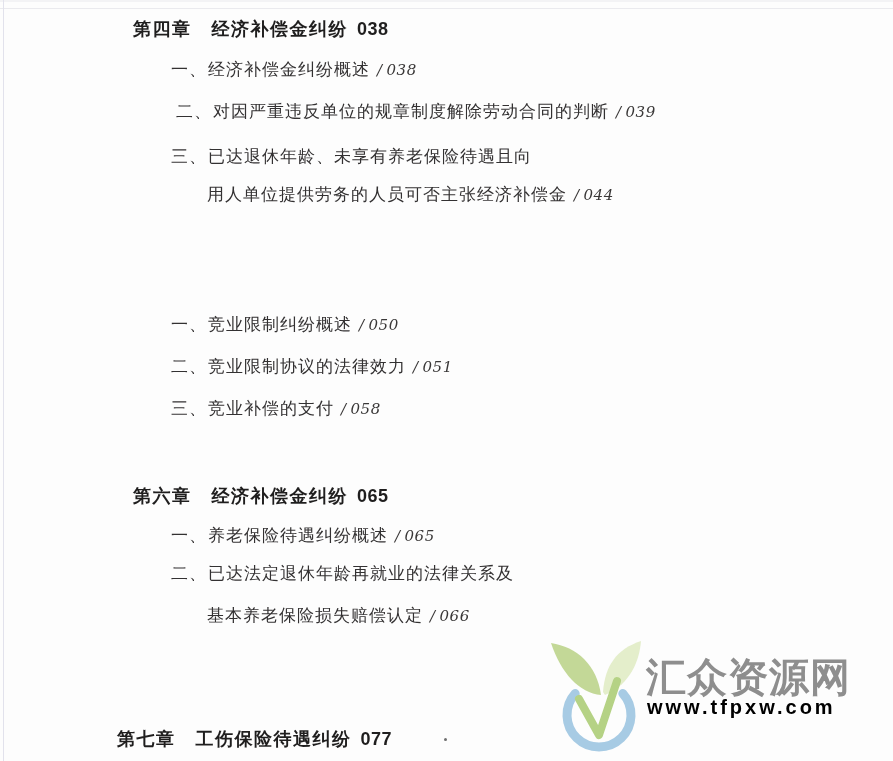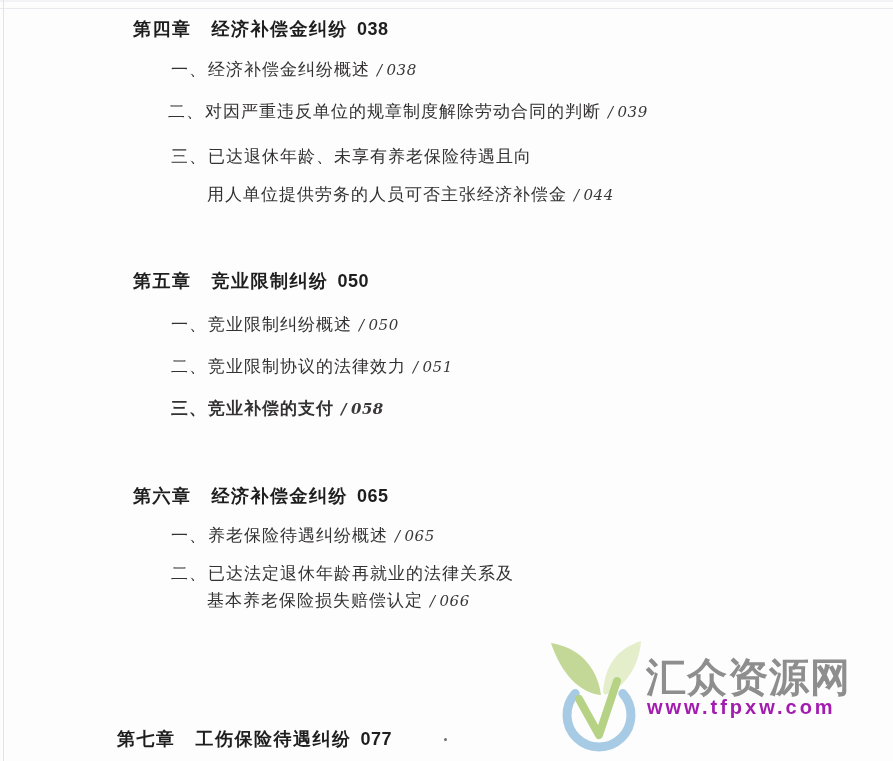--- a/index.html
+++ b/index.html
@@ -45,21 +45,21 @@
   .wm-logo{position:absolute;left:549px;top:637px;z-index:1;}
   .wm-name{
     position:absolute;left:646px;top:650px;
     font-size:40px;font-weight:800;
     color:#8e8e8e;letter-spacing:1px;z-index:1;
     font-family:"Liberation Sans","DejaVu Sans",sans-serif;
   }
   .wm-url{
     position:absolute;left:647px;top:696px;
     font-size:20px;font-weight:700;
-    color:#a21caf;letter-spacing:3px;z-index:1;
+    color:#000000;letter-spacing:3px;z-index:1;
   }
   .speck{
     position:absolute;width:3px;height:3px;border-radius:50%;
     background:#6f6f6f;z-index:2;
   }
 </style>
 </head>
 <body>
 
 <div class="page">
@@ -78,53 +78,50 @@
   </div>
   <div class="wm-name">汇众资源网</div>
   <div class="wm-url">www.tfpxw.com</div>
 
   <div class="line chapter" style="left:133px;top:18px;">
     <span class="ch-label">第四章</span><span class="ch-title">经济补偿金纠纷</span><span class="ch-page">038</span>
   </div>
   <div class="line" style="left:171px;top:59px;">
     <span class="num">一、</span><span>经济补偿金纠纷概述</span><span class="pg sep">/</span><span class="pg">038</span>
   </div>
-  <div class="line" style="left:168px;top:101px;text-align:right;">
+  <div class="line" style="left:176px;top:101px;text-align:right;">
     <span class="num">二、</span><span>对因严重违反单位的规章制度解除劳动合同的判断</span><span class="pg sep">/</span><span class="pg">039</span>
   </div>
   <div class="line" style="left:171px;top:146px;">
     <span class="num">三、</span><span>已达退休年龄、未享有养老保险待遇且向</span>
   </div>
   <div class="line" style="left:207px;top:184px;">
     <span>用人单位提供劳务的人员可否主张经济补偿金</span><span class="pg sep">/</span><span class="pg">044</span>
   </div>
 
-  <div class="line chapter" style="left:133px;top:270px;">
-    <span class="ch-label">第五章</span><span class="ch-title">竞业限制纠纷</span><span class="ch-page">050</span>
-  </div>
   <div class="line" style="left:171px;top:295px;margin-top:19px;">
     <span class="num">一、</span><span>竞业限制纠纷概述</span><span class="pg sep">/</span><span class="pg">050</span>
   </div>
   <div class="line" style="left:171px;top:356px;">
     <span class="num">二、</span><span>竞业限制协议的法律效力</span><span class="pg sep">/</span><span class="pg">051</span>
   </div>
-  <div class="line" style="left:171px;top:398px;font-weight:bold;">
+  <div class="line" style="left:171px;top:398px;">
     <span class="num">三、</span><span>竞业补偿的支付</span><span class="pg sep">/</span><span class="pg">058</span>
   </div>
 
   <div class="line chapter" style="left:133px;top:485px;">
     <span class="ch-label">第六章</span><span class="ch-title">经济补偿金纠纷</span><span class="ch-page">065</span>
   </div>
   <div class="line" style="left:171px;top:525px;">
     <span class="num">一、</span><span>养老保险待遇纠纷概述</span><span class="pg sep">/</span><span class="pg">065</span>
   </div>
   <div class="line" style="left:171px;top:563px;">
     <span class="num">二、</span><span>已达法定退休年龄再就业的法律关系及</span>
   </div>
-  <div class="line" style="left:207px;top:590px;">
+  <div class="line" style="left:207px;top:605px;">
     <span>基本养老保险损失赔偿认定</span><span class="pg sep">/</span><span class="pg">066</span>
   </div>
 
   <div class="line chapter" style="left:117px;top:728px;">
     <span class="ch-label">第七章</span><span class="ch-title">工伤保险待遇纠纷</span><span class="ch-page">077</span>
   </div>
 
   <div class="speck" style="left:444px;top:738px;"></div>
 
 </div>

